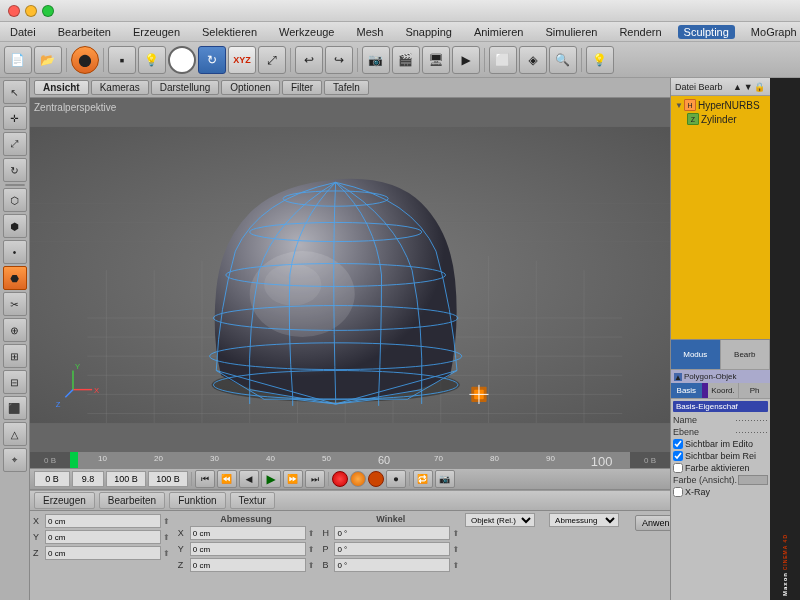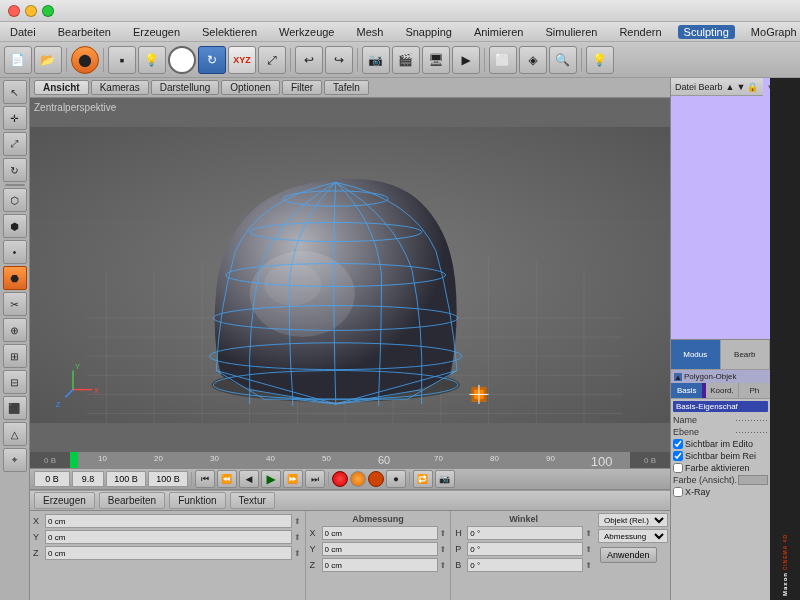--- a/index.html
+++ b/index.html
@@ -390,36 +390,36 @@
             <span class="tf-axis">P</span>
             <input class="tf-input" type="text" value="0 °" style="">
             <span class="tf-arrow">⬆</span>
           </div>
           <div class="tf-row">
             <span class="tf-axis">B</span>
             <input class="tf-input" type="text" value="0 °" style="">
             <span class="tf-arrow">⬆</span>
           </div>
         </div>
-        <div style="display:flex;flex-direction:column;justify-content:flex-start;padding:2px;gap:2px;align-items:flex-start;">
+        <div style="display:flex;flex-direction:row;justify-content:flex-end;padding:2px;gap:14px;align-items:flex-start;">
           <select class="select-box" style="width:70px;font-size:8px;">
             <option>Objekt (Rel.)</option>
             <option>Welt</option>
           </select>
           <select class="select-box" style="width:70px;font-size:8px;">
             <option>Abmessung</option>
           </select>
           <button class="apply-btn">Anwenden</button>
         </div>
       </div>
     </div>
 
     <div style="display:flex;flex-direction:column;width:100px;overflow:hidden;">
 
-      <div style="height:50%;background:#c4b5fd;border-left:1px solid #888;display:flex;flex-direction:row;font-size:10px;overflow:hidden;">
+      <div style="height:50%;background:#eab308;border-left:1px solid #888;display:flex;flex-direction:column;font-size:10px;overflow:hidden;">
         <div style="height:18px;background:linear-gradient(to bottom,#d8d8d8,#c0c0c0);border-bottom:1px solid #999;display:flex;align-items:center;padding:0 4px;gap:3px;justify-content:space-between;">
           <span style="font-size:9px;">Datei Bearb</span>
           <div style="display:flex;gap:2px;">
             <span style="font-size:9px;cursor:pointer;">▲</span>
             <span style="font-size:9px;cursor:pointer;">▼</span>
             <span style="font-size:9px;">🔒</span>
           </div>
         </div>
         <div style="flex:1;overflow:hidden;padding:2px;">
           <div class="tree-item">
@@ -440,21 +440,21 @@
           <span class="props-tab active" style="flex:1;display:flex;align-items:center;justify-content:center;font-size:8px;cursor:pointer;background:#3366aa;color:white;border-right:1px solid #999;">Modus</span>
           <span class="props-tab" style="flex:1;display:flex;align-items:center;justify-content:center;font-size:8px;cursor:pointer;">Bearb</span>
         </div>
 
         <div style="padding:2px 3px;background:#aaaacc;font-size:8px;display:flex;align-items:center;gap:2px;">
           <span style="width:8px;height:8px;background:#4466aa;display:inline-block;">▲</span>
           <span>Polygon-Objek</span>
         </div>
 
         <div style="height:16px;display:flex;border-bottom:1px solid #999;background:#b0b0b0;">
-          <span style="flex:1;display:flex;align-items:center;justify-content:center;font-size:8px;cursor:pointer;background:#3366aa;color:white;border-right:4px solid #4c1d95;">Basis</span>
+          <span style="flex:1;display:flex;align-items:center;justify-content:center;font-size:8px;cursor:pointer;background:#3366aa;color:white;border-right:6px solid #4c1d95;">Basis</span>
           <span style="flex:1;display:flex;align-items:center;justify-content:center;font-size:8px;cursor:pointer;border-right:1px solid #999;">Koord.</span>
           <span style="flex:1;display:flex;align-items:center;justify-content:center;font-size:8px;cursor:pointer;">Ph</span>
         </div>
 
         <div style="flex:1;overflow:hidden;padding:2px;">
           <div style="background:#3344aa;color:white;padding:1px 3px;font-size:8px;margin-bottom:2px;border-radius:1px;">Basis-Eigenschaf</div>
           <div class="props-row">
             <span class="props-label">Name</span>
             <span class="props-value">···········</span>
           </div>

